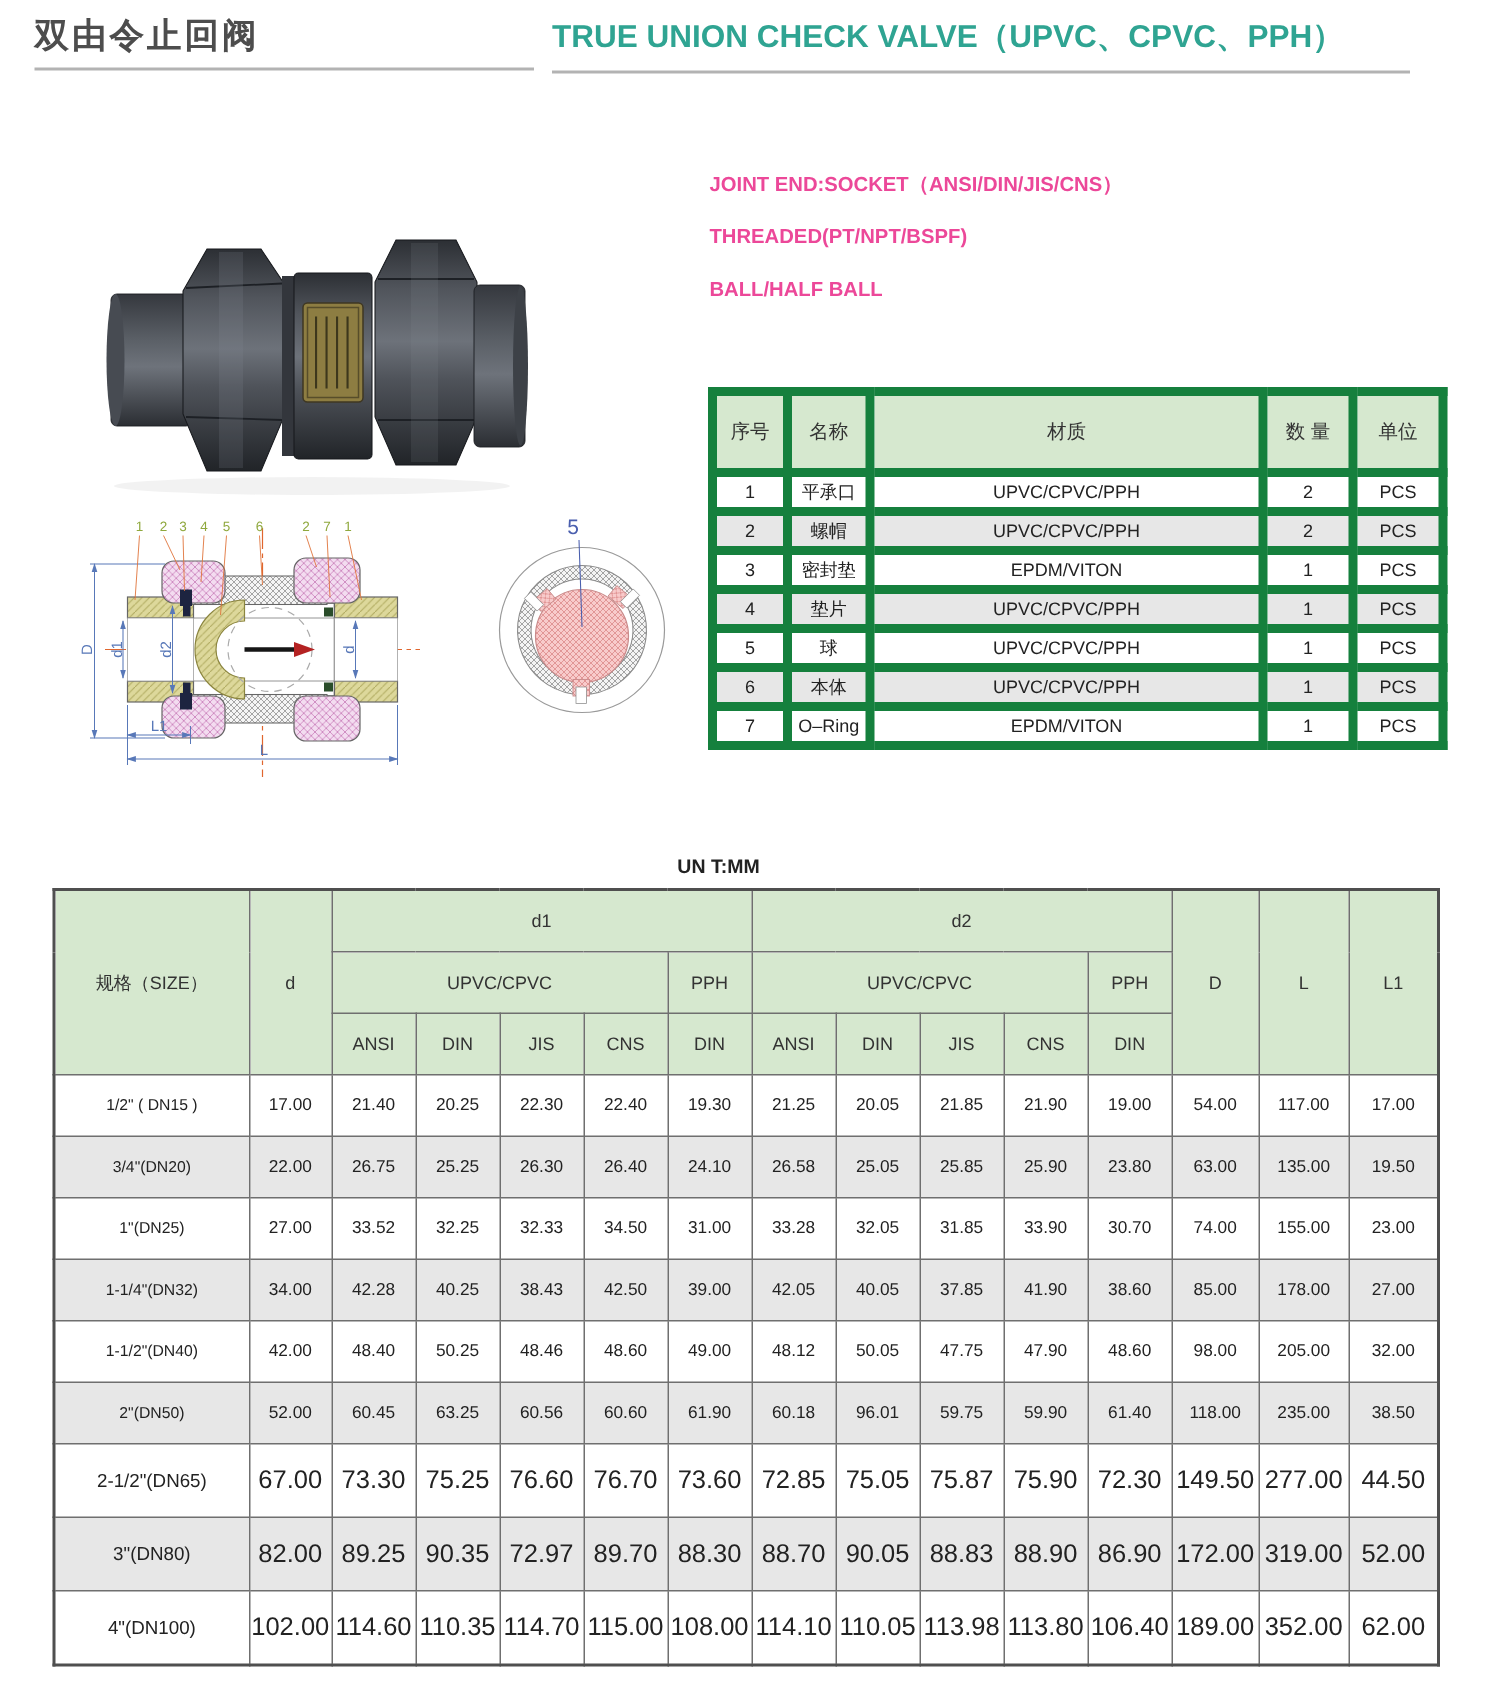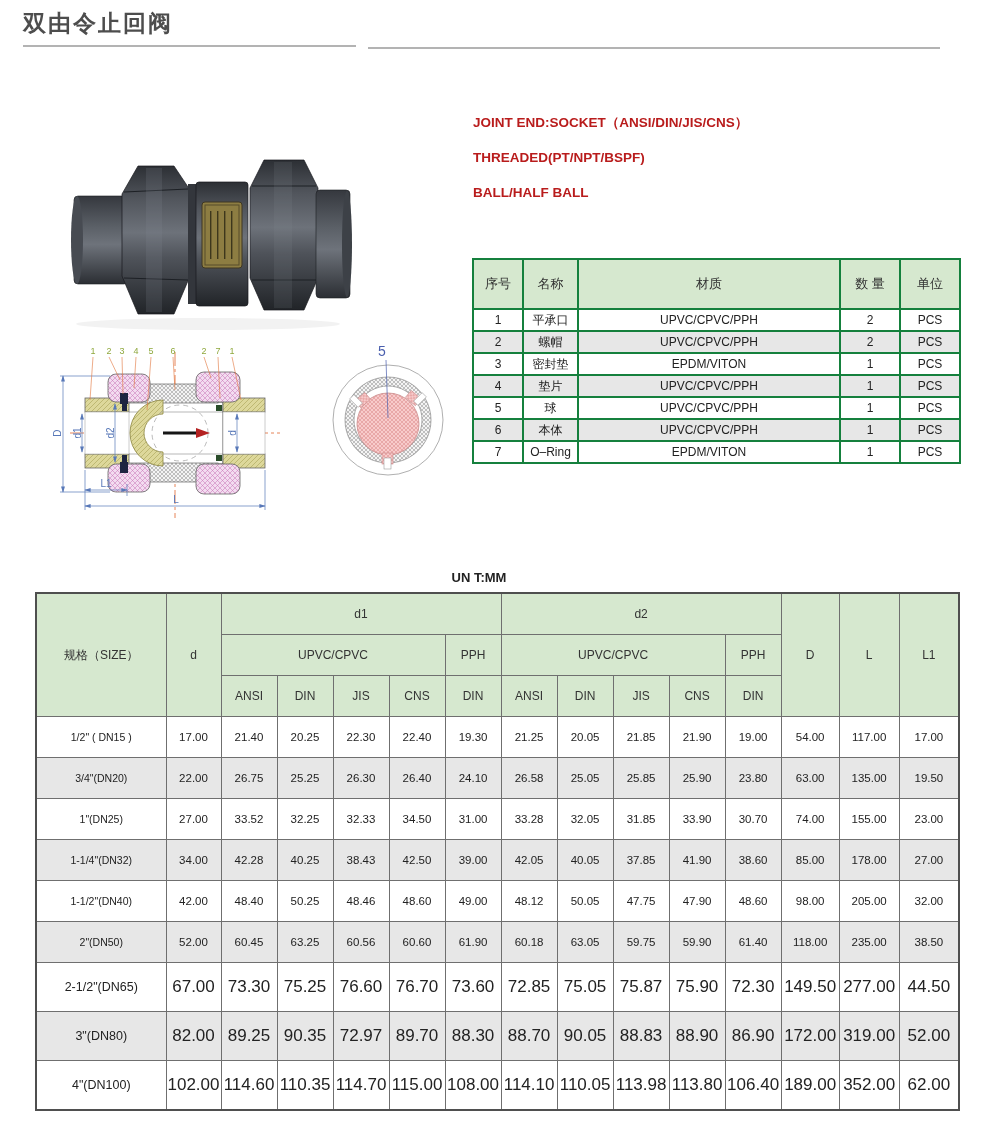--- a/index.html
+++ b/index.html
@@ -10,26 +10,26 @@
   .cn-title{position:absolute;left:23px;top:8px;font-size:23px;font-weight:700;
             color:#4d4d4d;letter-spacing:2px;}
   .en-title{position:absolute;left:368px;top:10px;width:592px;font-size:21px;
             font-weight:700;color:#2fa492;white-space:nowrap;}
   .underline{position:absolute;height:2px;background:#b3b3b3;}
   .ul-left{left:23px;top:45px;width:333px;}
   .ul-right{left:368px;top:47px;width:572px;}
 
   
   .specs{position:absolute;left:473px;top:115px;}
-  .spec-line{font-size:13.5px;font-weight:700;color:#b91c1c;height:35px;line-height:16px;}
+  .spec-line{font-size:13.5px;font-weight:700;color:#ec4899;height:35px;line-height:16px;}
 
   
   table{border-collapse:collapse;table-layout:fixed;}
   .parts-table{position:absolute;left:472px;top:258px;width:487px;font-size:12px;}
-  .parts-table th,.parts-table td{border:2px solid #15803d;text-align:center;
+  .parts-table th,.parts-table td{border:6px solid #15803d;text-align:center;
       overflow:hidden;white-space:nowrap;padding:0;}
   .parts-table th{background:#d6e8cf;font-weight:400;height:48px;font-size:13px;color:#333;}
   .parts-table td{height:20px;background:#fff;color:#222;}
   .parts-table tr.alt td{background:#e7e7e7;}
   .parts-table{border:2px solid #4f4f4f;}
 
   
   .unit-note{position:absolute;left:35px;top:570px;width:888px;text-align:center;
              font-size:13px;font-weight:700;color:#222;}
 
@@ -46,20 +46,21 @@
 
   .drawing{position:absolute;left:30px;top:338px;}
   .photo{position:absolute;left:58px;top:156px;}
 </style>
 </head>
 <body>
 
 <div id="page">
 
   <div class="cn-title">双由令止回阀</div>
+  <div class="en-title">TRUE UNION CHECK VALVE（UPVC、CPVC、PPH）</div>
   <div class="underline ul-left"></div>
   <div class="underline ul-right"></div>
 
   <svg class="photo" width="300" height="178" viewBox="0 0 300 178">
     <defs>
       <linearGradient id="gBody" x1="0" y1="0" x2="0" y2="1">
         <stop offset="0" stop-color="#2c2f34"></stop>
           <stop offset="0.22" stop-color="#51555c"></stop>
         <stop offset="0.45" stop-color="#6d727a"></stop>
           <stop offset="0.62" stop-color="#4f535a"></stop>
@@ -427,21 +428,21 @@
         </tr>
         <tr class="alt">
           <td class="size-col">2"(DN50)</td>
           <td>52.00</td>
           <td>60.45</td>
           <td>63.25</td>
           <td>60.56</td>
           <td>60.60</td>
           <td>61.90</td>
           <td>60.18</td>
-          <td>63.05</td>
+          <td>96.01</td>
           <td>59.75</td>
           <td>59.90</td>
           <td>61.40</td>
           <td>118.00</td>
           <td>235.00</td>
           <td>38.50</td>
         </tr>
         <tr class="tall">
           <td class="size-col">2-1/2"(DN65)</td>
           <td>67.00</td>

